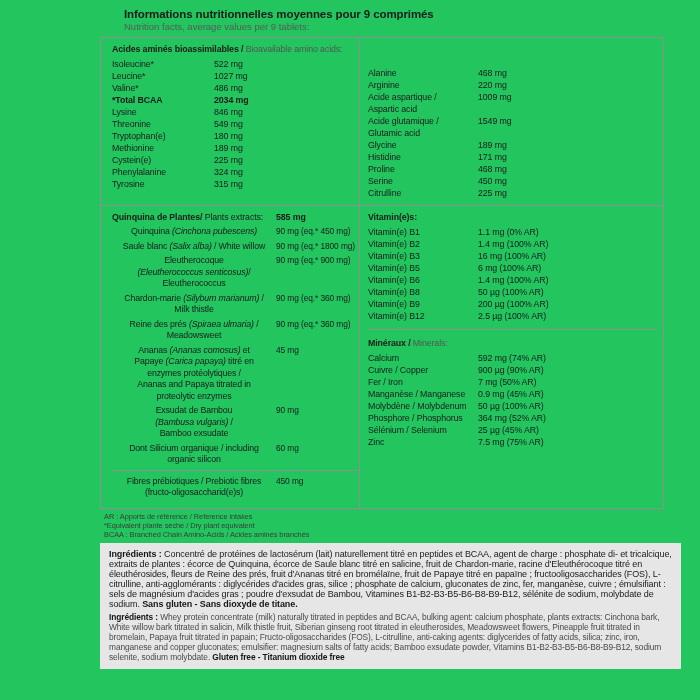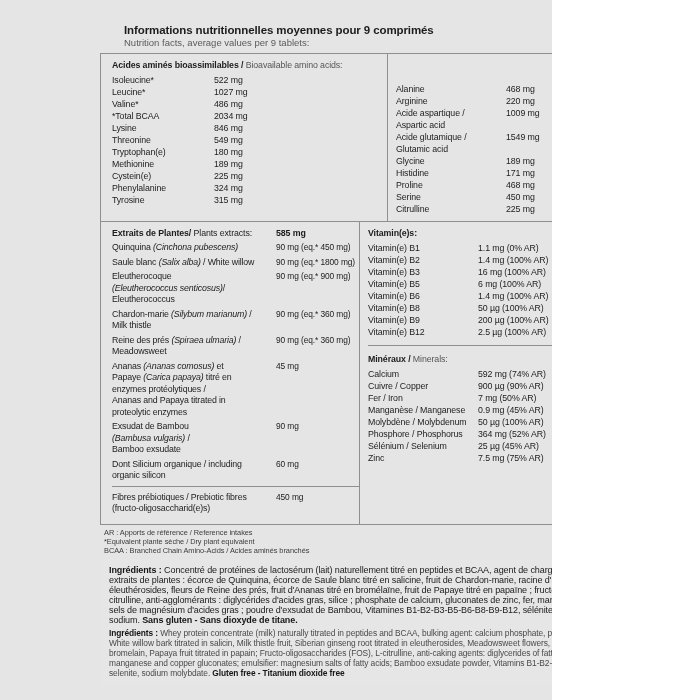--- a/index.html
+++ b/index.html
@@ -2,53 +2,53 @@
 <html style="--border: #8f8f8f; --ingredients-bg: #e6e6e6; --text: #1c1c1c;"><head>
 <meta charset="utf-8">
 <style>
   * { margin:0; padding:0; box-sizing:border-box; }
   html,body { background:#ffffff; }
   body {
     width:700px; height:700px;
     font-family:"Liberation Sans", sans-serif;
     color:var(--text,#1c1c1c);
   }
-  .sheet { position:relative; width:552px; height:700px; background:#e5e5e5; overflow:hidden; padding-top:24px; }
+  .sheet { position:relative; width:700px; height:700px; background:#22c55e; overflow:hidden; padding-top:8px; }
 
   .header { margin:0 0 5px 124px; }
   .title { font-size:11.5px; font-weight:700; letter-spacing:-0.1px; }
   .subtitle { font-size:9.5px; color:#5a5a5a; margin-top:1px; }
 
   .table {
     margin-left:100px; width:564px;
     border:1px solid var(--border,#8f8f8f);
     font-size:8.8px; letter-spacing:-0.1px; line-height:12px;
   }
   .cols { display:flex; align-items:stretch; }
   .col-l { width:258px; padding:5px 0 6px 11px; }
   .col-r { flex:1; border-left:1px solid var(--border,#8f8f8f); padding:5px 6px 6px 8px; }
-  .amino { border-bottom:1px solid var(--border,#8f8f8f);gap:28px; }
+  .amino { border-bottom:1px solid var(--border,#8f8f8f); }
 
   .sec-head { line-height:13px; margin-bottom:2px; }
   .sec-head b { font-weight:700; }
   .sec-head .lt { color:#555; font-weight:400; }
   .offset { margin-top:24px; }
 
   .row { display:flex; align-items:flex-start; }
   .row .lbl { white-space:pre-line; }
-  .row.bold { font-weight:400; }
+  .row.bold { font-weight:700; }
   .amino .col-l .lbl { width:102px; flex:none; }
   .amino .col-r .lbl { width:110px; flex:none; }
   .vitmin .lbl { width:110px; flex:none; }
 
   .planthead { margin-bottom:3px; }
   .planthead .lbl { width:164px; flex:none; }
   .planthead .val { font-weight:700; }
   .plant-list .row { margin-bottom:3px; line-height:11.5px; }
-  .plant-list .lbl { width:164px; flex:none; letter-spacing:-0.15px; }
+  .plant-list .lbl { width:164px; flex:none; letter-spacing:-0.15px;text-align:center; }
   .plant-list .val { font-size:8.4px; white-space:nowrap; }
   .plant-list i { font-style:italic; }
 
   .fibre { border-top:1px solid var(--border,#8f8f8f); margin-top:4px; padding-top:5px; }
   .vit-block { padding-bottom:7px; border-bottom:1px solid var(--border,#8f8f8f); }
   .min-block { padding-top:7px; }
 
   .footnotes { margin:3px 0 0 104px; font-size:7.4px; line-height:9px; color:#3c3c3c; letter-spacing:-0.05px; }
 
   .ingredients {
@@ -164,21 +164,21 @@
               <span class="lbl">Citrulline</span>
               <span class="val">225 mg</span>
             </div>
           </div>
       </div>
     </div>
 
     <div class="cols lower">
       <div class="col-l">
         <div class="row planthead">
-          <span class="lbl"><b>Extraits de Plantes/ </b><span class="lt">Plants extracts:</span></span>
+          <span class="lbl"><b>Quinquina de Plantes/ </b><span class="lt">Plants extracts:</span></span>
           <span class="val">585 mg</span>
         </div>
         <div class="list plant-list">
             <div class="row">
               <span class="lbl">Quinquina <i>(Cinchona pubescens)</i></span>
               <span class="val">90 mg (eq.* 450 mg)</span>
             </div>
             <div class="row">
               <span class="lbl">Saule blanc <i>(Salix alba)</i> / White willow</span>
               <span class="val">90 mg (eq.* 1800 mg)</span>

